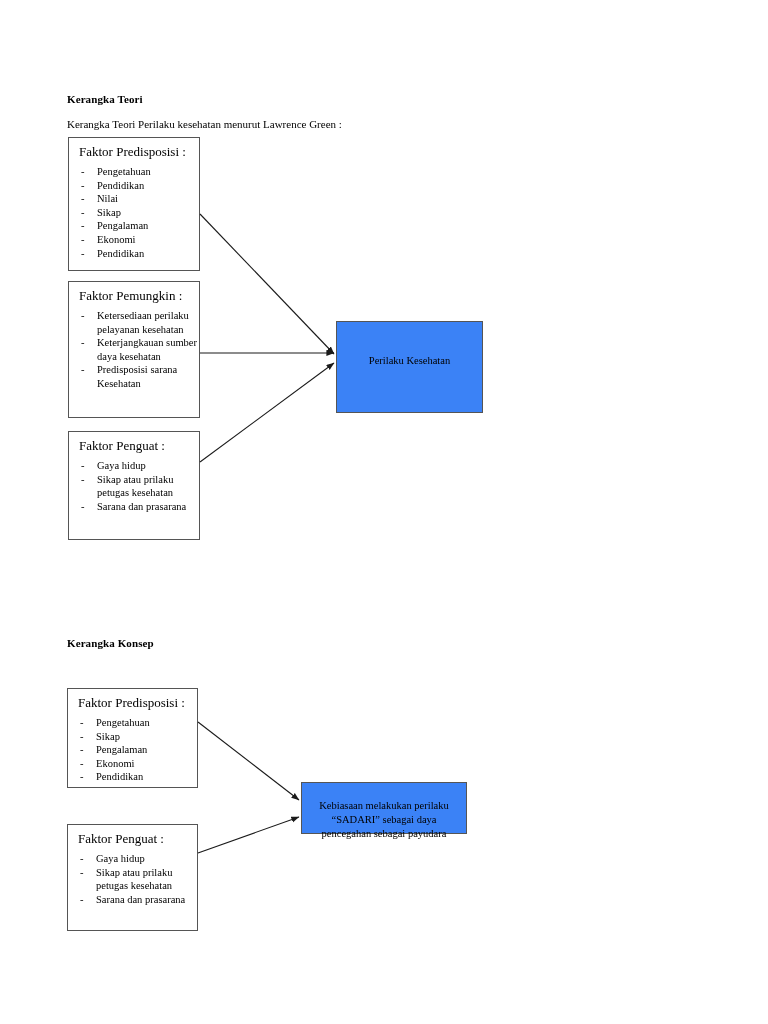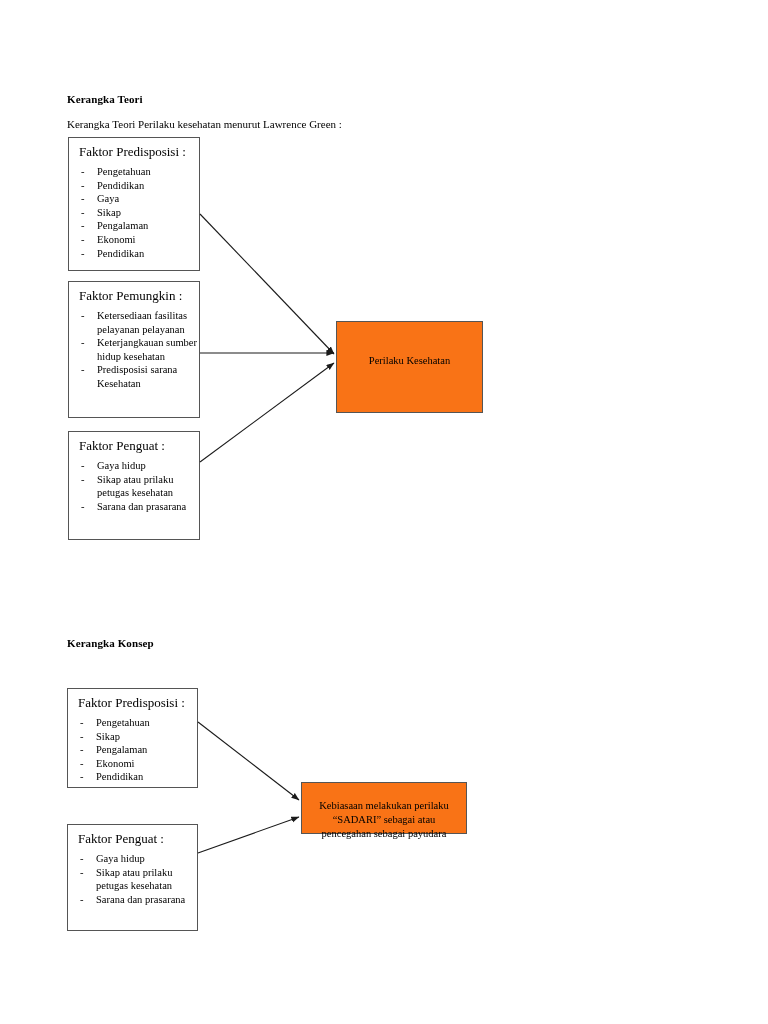--- a/index.html
+++ b/index.html
@@ -70,21 +70,21 @@
   }
   .box-list li .txt {
     display: block;
   }
 
   
   .target-box {
     position: absolute;
     box-sizing: border-box;
     border: 1px solid #555555;
-    background: #f97316;
+    background: #3b82f6;
     display: flex;
     align-items: flex-start;
     justify-content: center;
   }
   .target-text {
     text-align: center;
     font-size: 10.5px;
     line-height: 14px;
     width: 100%;
   }
@@ -118,21 +118,21 @@
       <li>
         <span class="dash">-</span>
         <span class="txt">Pengetahuan</span>
       </li>
       <li>
         <span class="dash">-</span>
         <span class="txt">Pendidikan</span>
       </li>
       <li>
         <span class="dash">-</span>
-        <span class="txt">Gaya</span>
+        <span class="txt">Nilai</span>
       </li>
       <li>
         <span class="dash">-</span>
         <span class="txt">Sikap</span>
       </li>
       <li>
         <span class="dash">-</span>
         <span class="txt">Pengalaman</span>
       </li>
       <li>
@@ -144,25 +144,25 @@
         <span class="txt">Pendidikan</span>
       </li>
     </ul>
   </div>
 
   <div class="box" style="left:68px; top:253px; width:132px; height:137px;padding-left:42px;">
     <div class="box-title" style="left:10px; top:6px;">Faktor Pemungkin :</div>
     <ul class="box-list" style="left:0px; top:27px; width:132px;">
       <li>
         <span class="dash">-</span>
-        <span class="txt">Ketersediaan fasilitas pelayanan pelayanan</span>
-      </li>
-      <li>
-        <span class="dash">-</span>
-        <span class="txt">Keterjangkauan sumber hidup kesehatan</span>
+        <span class="txt">Ketersediaan perilaku pelayanan kesehatan</span>
+      </li>
+      <li>
+        <span class="dash">-</span>
+        <span class="txt">Keterjangkauan sumber daya kesehatan</span>
       </li>
       <li>
         <span class="dash">-</span>
         <span class="txt">Predisposisi sarana Kesehatan</span>
       </li>
     </ul>
   </div>
 
   <div class="box" style="left:68px; top:403px; width:132px; height:109px;">
     <div class="box-title" style="left:10px; top:6px;">Faktor Penguat :</div>
@@ -228,21 +228,21 @@
       <li>
         <span class="dash">-</span>
         <span class="txt">Sarana dan prasarana</span>
       </li>
     </ul>
   </div>
 
   <div class="target-box" style="left:301px; top:754px; width:166px; height:52px; padding-top:16px;">
     <div class="target-text">
       <div>Kebiasaan melakukan perilaku</div>
-      <div>“SADARI” sebagai atau</div>
+      <div>“SADARI” sebagai daya</div>
       <div>pencegahan sebagai payudara</div>
     </div>
   </div>
 
   <svg class="arrow-layer" viewBox="0 0 768 1024">
     <defs>
       <marker id="ah" markerWidth="9" markerHeight="9" refX="7.6" refY="3" orient="auto" markerUnits="userSpaceOnUse">
         <path d="M0,0 L8,3 L0,6 z" fill="#1a1a1a"></path>
       </marker>
     </defs>

